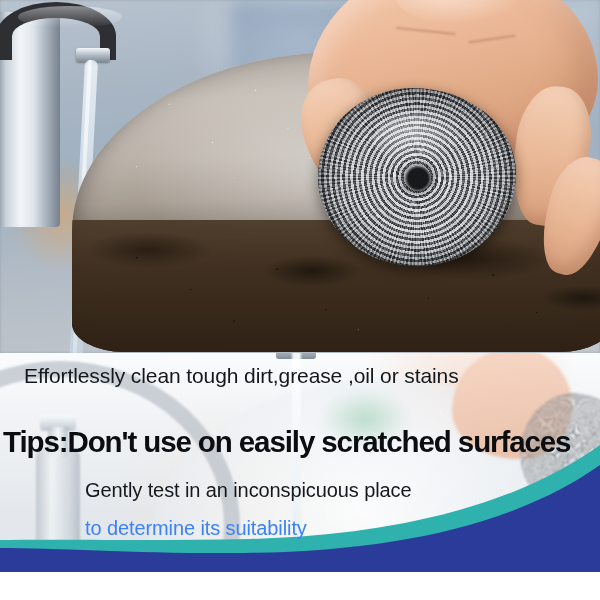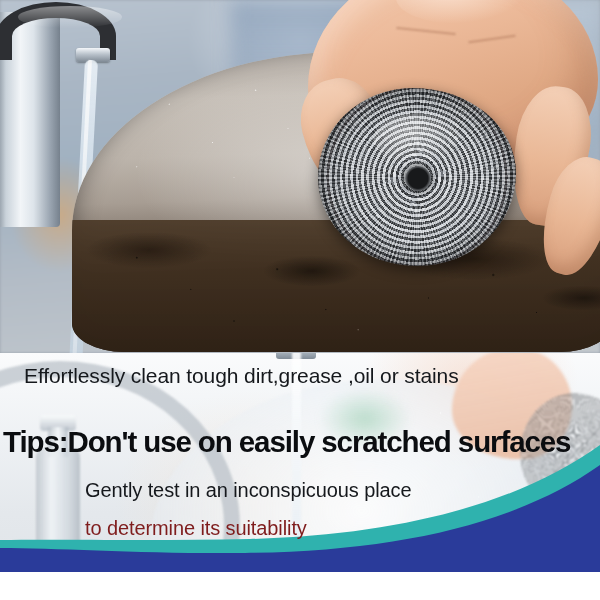--- a/index.html
+++ b/index.html
@@ -345,21 +345,21 @@
     color: #0b0d10;
   }
   .line-3 {
     left: 85px; top: 479px;
     font-size: 20px; font-weight: 400; letter-spacing: -.1px;
     color: #15181c;
   }
   .line-4 {
     left: 85px; top: 517px;
     font-size: 20px; font-weight: 400; letter-spacing: -.1px;
-    color: #7f1d1d;
+    color: #3b82f6;
   }
 </style>
 </head>
 <body>
 
 <div id="page">
 
   <div class="photo-top">
     <div class="bg-kitchen"></div>
     <div class="bg-blurstreak"></div>

